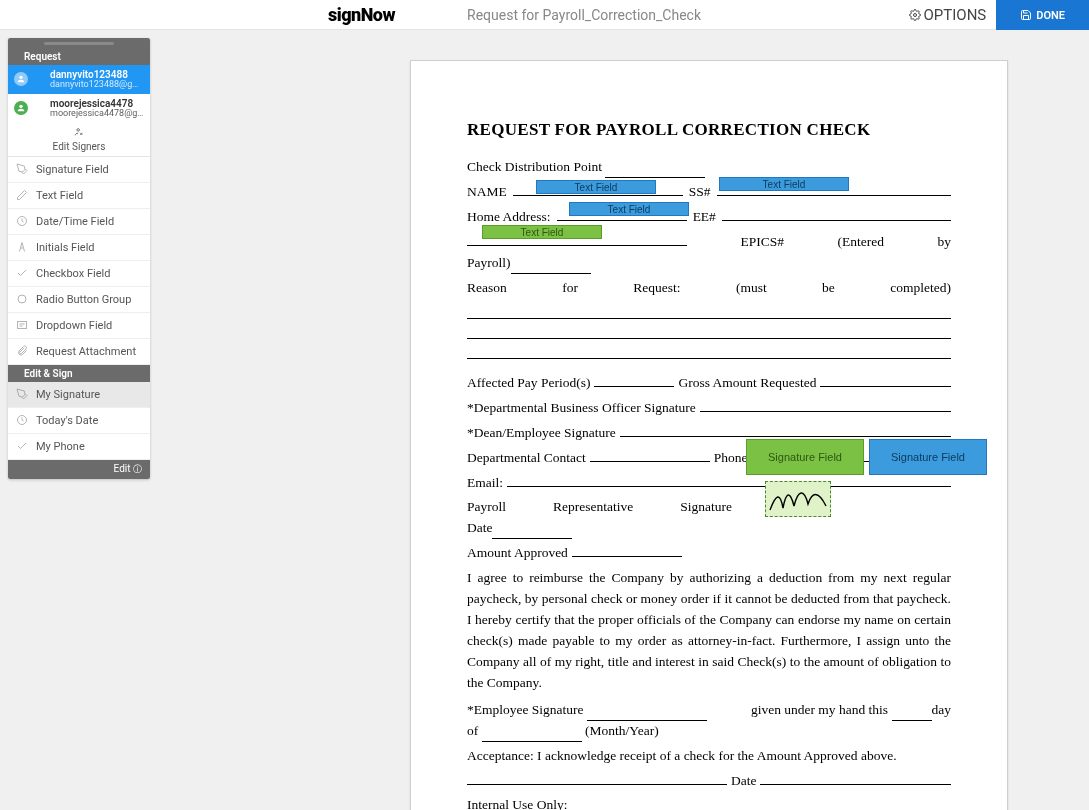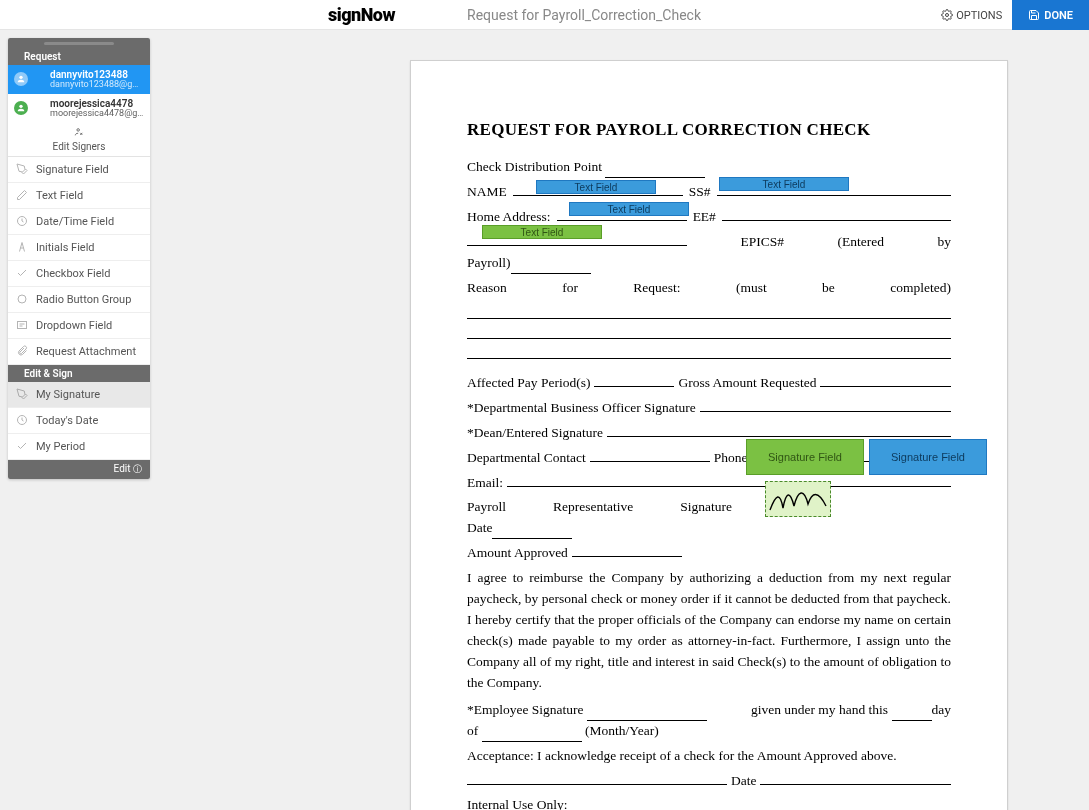--- a/index.html
+++ b/index.html
@@ -3,22 +3,22 @@
 <meta charset="utf-8">
 <style>
   * { box-sizing: border-box; margin: 0; padding: 0; }
   body { font-family: -apple-system, BlinkMacSystemFont, "Segoe UI", Roboto, Arial, sans-serif; background: #f0f0f0; width: 1089px; height: 810px; overflow: hidden; }
 
   
   .topbar { height: 30px; background: #fff; border-bottom: 1px solid #e5e5e5; display: flex; align-items: center; position: relative; }
   .logo { font-weight: 900; font-size: 18px; color: #000; margin-left: 328px; letter-spacing: -0.5px; }
   .doc-title { font-size: 14px; color: #888; margin-left: 72px; }
   .topbar-right { position: absolute; right: 0; top: 0; height: 30px; display: flex; align-items: stretch; }
-  .btn-options { display: flex; align-items: center; gap: 3px; padding: 15px 10px; font-size: 11px; color: #444; cursor: pointer; }
-  .btn-done { display: flex; align-items: center; gap: 4px; background: #1976d2; color: #fff; padding: 0 16px; font-size: 11px; font-weight: 600; cursor: pointer; }
+  .btn-options { display: flex; align-items: center; gap: 3px; padding: 15px 10px; font-size: 15px; color: #444; cursor: pointer; }
+  .btn-done { display: flex; align-items: center; gap: 4px; background: #1976d2; color: #fff; padding: 0 24px; font-size: 11px; font-weight: 600; cursor: pointer; }
 
   
   .sidebar { position: absolute; left: 8px; top: 38px; width: 142px; background: #fff; box-shadow: 0 1px 3px rgba(0,0,0,0.2); border-radius: 2px; font-size: 11px; }
   .panel-grip { height: 10px; background: #6b6b6b; border-radius: 2px 2px 0 0; display:flex; align-items:center; justify-content:center;}
   .panel-grip-inner{width:70px;height:3px;background:#8a8a8a;border-radius:2px;}
   .section-header { background: #6b6b6b; color: #fff; font-size: 10px; font-weight: 600; padding: 3px 16px; }
 
   .signer { display: flex; align-items: center; gap: 22px; padding: 4px 6px; }
   .signer.active { background: #2196f3; color: #fff; }
   .signer .avatar { width: 14px; height: 14px; border-radius: 50%; background: #ccc; flex-shrink: 0; display:flex;align-items:center;justify-content:center;}
@@ -215,21 +215,21 @@
         </svg>
       </span>
     <span>Today's Date</span>
   </div>
   <div class="tool-item">
     <span class="tool-icon">
         <svg width="12" height="12" viewBox="0 0 24 24" fill="none" stroke="#777" stroke-width="2">
           <polyline points="20 6 9 17 4 12"></polyline>
         </svg>
       </span>
-    <span>My Period</span>
+    <span>My Phone</span>
   </div>
 
   <div class="help-footer">
     <span>Edit</span>
     <span style="font-size:9px;">ⓘ</span>
   </div>
 </div>
 
 <div class="doc-wrap">
   <div class="doc">
@@ -280,21 +280,21 @@
       <span>Gross Amount Requested</span>
       <span class="blank" style="flex:1;margin-left:4px;"></span>
     </div>
 
     <div class="line" style="display:flex;">
       <span>*Departmental Business Officer Signature</span>
       <span class="blank" style="flex:1;margin-left:4px;"></span>
     </div>
 
     <div class="line" style="display:flex;">
-      <span>*Dean/Entered Signature</span>
+      <span>*Dean/Employee Signature</span>
       <span class="blank" style="flex:1;margin-left:4px;"></span>
     </div>
 
     <div class="line" style="display:flex;">
       <span>Departmental Contact</span>
       <span class="blank" style="width:120px;margin:0 4px;"></span>
       <span>Phone</span>
       <span class="blank" style="width:60px;margin:0 4px;"></span>
       <span>Ext.</span>
       <span class="blank" style="flex:1;margin-left:4px;"></span>

